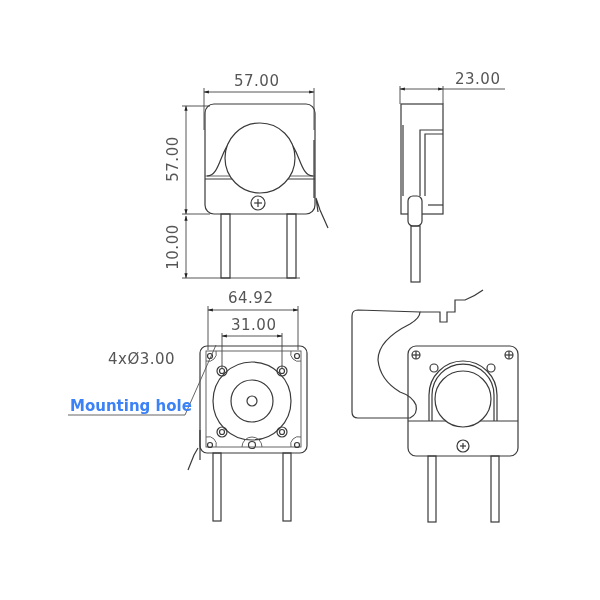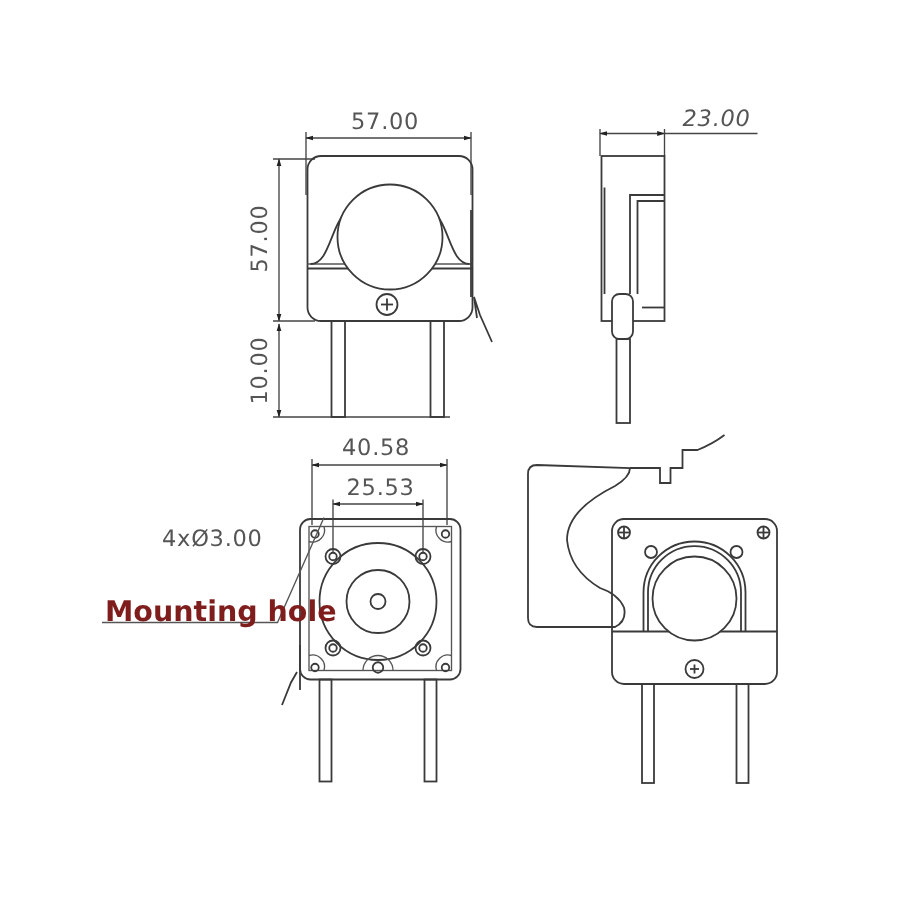--- a/index.html
+++ b/index.html
@@ -1,20 +1,20 @@
 <!DOCTYPE html>
 <html><head>
 <meta charset="utf-8">
 <style>
   html, body { margin: 0; padding: 0; background: #ffffff; }
   body { width: 600px; height: 600px; position: relative; overflow: hidden; font-family: "DejaVu Sans", sans-serif; }
   #drawing { position: absolute; left: 0; top: 0; width: 600px; height: 600px; }
   .dim-text { position: absolute; font-family: "DejaVu Sans", sans-serif; font-size: 15px; color: #555555; letter-spacing: 0.5px; white-space: nowrap; }
   .dim-text.vert { transform: rotate(-90deg); transform-origin: center center; }
-  .label-bold { position: absolute; font-family: "DejaVu Sans", sans-serif; font-size: 19px; font-weight: bold; color: #7f1d1d; white-space: nowrap; }
+  .label-bold { position: absolute; font-family: "DejaVu Sans", sans-serif; font-size: 15px; font-weight: bold; color: #3b82f6; white-space: nowrap; }
   svg .ln { stroke: #3a3a3a; stroke-width: 1.2; fill: none; }
   svg .thin { stroke: #555; stroke-width: 0.9; fill: none; }
   svg .dim { stroke: #444; stroke-width: 0.9; fill: none; }
   svg .arrow { fill: #222; stroke: none; }
   svg .fillw { fill: #ffffff; }
 </style>
 </head>
 <body>
 
 <svg id="drawing" viewBox="0 0 600 600" xmlns="http://www.w3.org/2000/svg">
@@ -151,17 +151,17 @@
     <line class="ln" x1="463" y1="443" x2="463" y2="449"></line>
 
     <rect class="ln" x="428" y="456" width="8" height="66"></rect>
     <rect class="ln" x="491" y="456" width="8" height="66"></rect>
   </g>
 </svg>
 
 <div class="dim-text" style="left:234px; top:72px;">57.00</div>
 <div class="dim-text vert" style="left:150px; top:150px;">57.00</div>
 <div class="dim-text vert" style="left:150px; top:238px;">10.00</div>
-<div class="dim-text" style="left:455px; top:70px;font-style:italic;">23.00</div>
-<div class="dim-text" style="left:228px; top:289px;">40.58</div>
-<div class="dim-text" style="left:231px; top:316px;">25.53</div>
+<div class="dim-text" style="left:455px; top:70px;">23.00</div>
+<div class="dim-text" style="left:228px; top:289px;">64.92</div>
+<div class="dim-text" style="left:231px; top:316px;">31.00</div>
 <div class="dim-text" style="left:108px; top:350px;">4xØ3.00</div>
 <div class="label-bold" style="left:70px; top:397px;">Mounting hole</div>
 
 </body></html>

